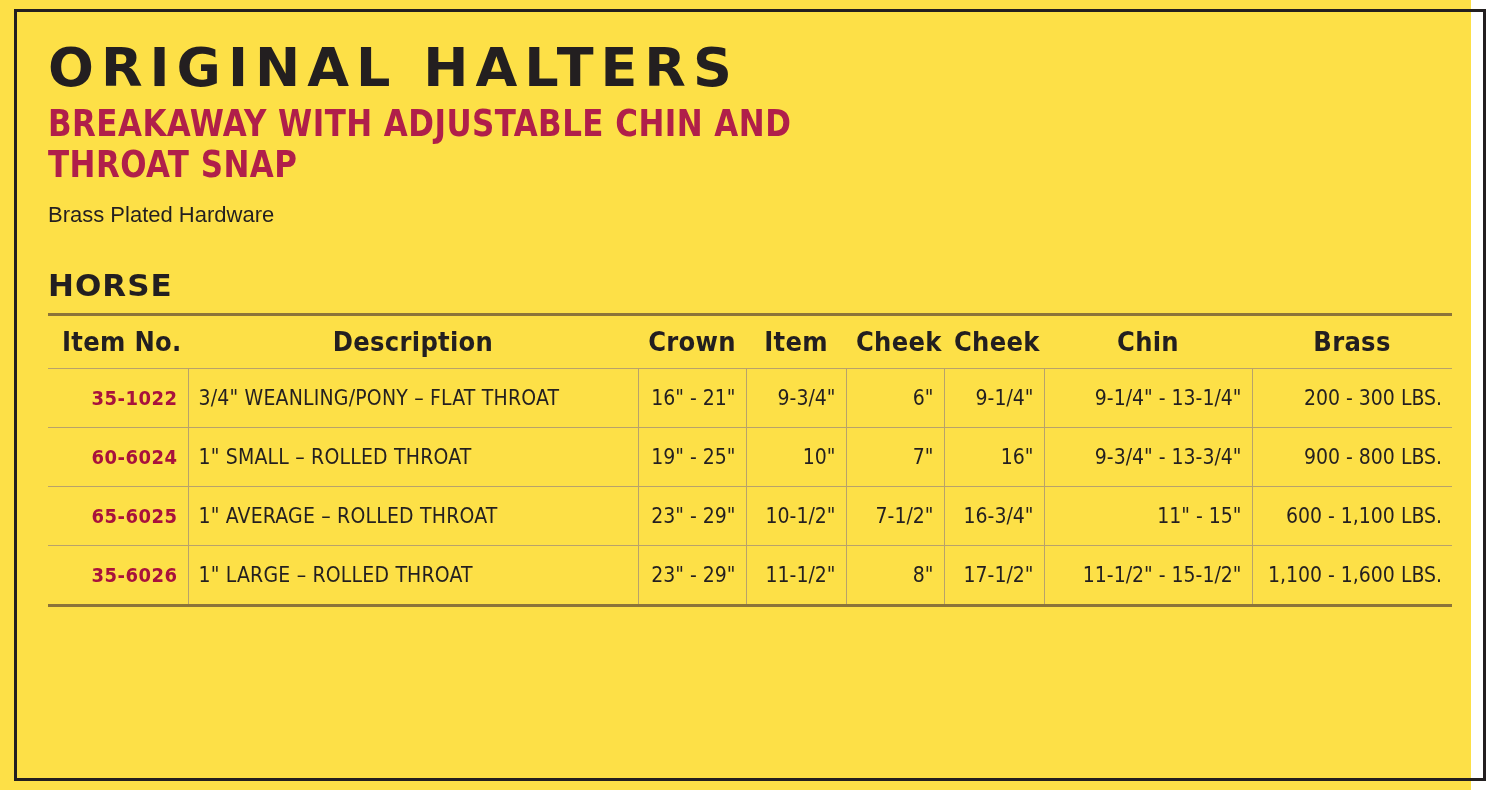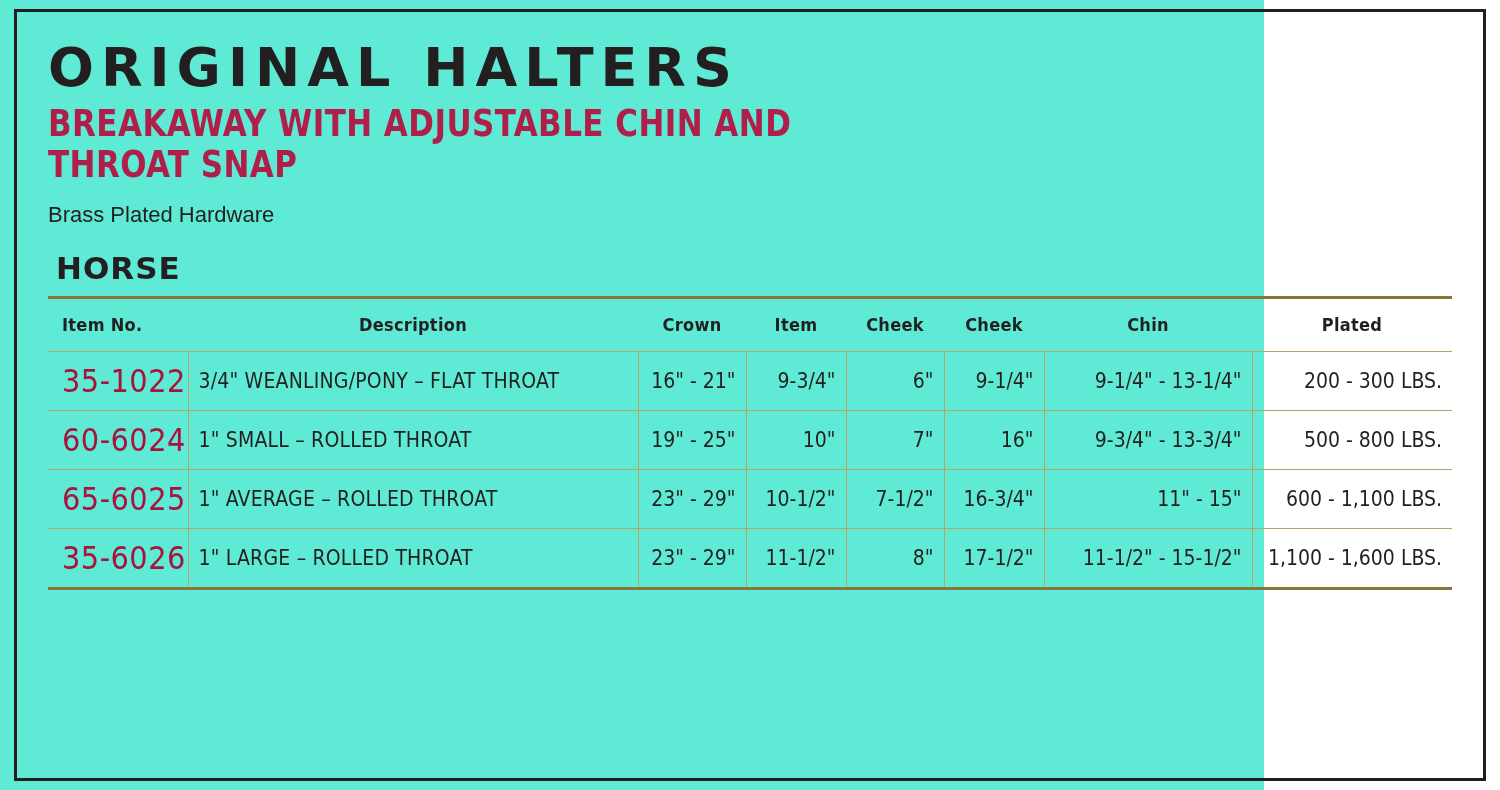--- a/index.html
+++ b/index.html
@@ -8,24 +8,24 @@
     background: #ffffff;
   }
   body {
     width: 1500px;
     height: 790px;
     font-family: "Liberation Sans", sans-serif;
     overflow: hidden;
   }
   .page {
     position: relative;
-    width: 1264px;
+    width: 1471px;
     height: 790px;
     box-sizing: border-box;
-    background: #5eead4;
+    background: #fde047;
   }
   .page-border {
     position: absolute;
     left: 14px;
     top: 9px;
     width: 1472px;
     height: 772px;
     border: 3px solid #231f20;
     box-sizing: border-box;
     pointer-events: none;
@@ -60,29 +60,29 @@
     line-height: 1.12;
     margin: 0 0 16px 0;
     max-width: 900px;
     transform: scaleX(0.93);
     transform-origin: left center;
   }
   .hardware {
     font-family: "Liberation Sans", sans-serif;
     font-size: 22px;
     color: #231f20;
-    margin: 0 0 22px 0;
+    margin: 0 0 39px 0;
   }
   .section-label {
     font-family: "DejaVu Sans", sans-serif;
     font-weight: bold;
     font-size: 31px;
     letter-spacing: 1px;
     color: #231f20;
-    margin: 0 0 10px 8px;
+    margin: 0 0 10px 0;
   }
 
   
   .logo {
     position: absolute;
     right: -6px;
     top: -18px;
     width: 320px;
     height: 150px;
   }
@@ -103,44 +103,44 @@
     color: #231f20;
     white-space: nowrap;
     overflow: hidden;
   }
   .size-table thead th {
     border-top: 3px solid #8c7438;
     border-bottom: 1px solid #b9a26a;
     border-left: none;
     border-right: none;
     font-weight: bold;
-    font-size: 18px;
+    font-size: 27px;
     height: 52px;
     text-align: center;
     letter-spacing: 0.3px;
   }
   .size-table thead th.th-item { text-align: left; padding-left: 14px; }
   .size-table tbody td {
     border-left: none;
     border-right: none;
   }
   .size-table tbody tr td {
     border-top: 1px solid #b9a26a;
     border-bottom: 1px solid #b9a26a;
   }
   .size-table tbody tr:last-child td {
     border-bottom: 3px solid #8c7438;
     margin-top: 48px;
   }
   td.cell-item {
     color: #a8123c;
-    font-weight: normal;
-    font-size: 32px;
+    font-weight: bold;
+    font-size: 20px;
     letter-spacing: 0.5px;
-    text-align: center;
+    text-align: right;
     padding-left: 14px;
   }
   td.cell-desc {
     text-align: left;
     font-size: 21px;
     letter-spacing: 0.2px;
     border-left: 1px solid #b9a26a !important;
   }
   td.cell-num {
     text-align: right;
@@ -186,21 +186,21 @@
       </colgroup>
       <thead>
         <tr>
           <th class="th-item">Item No.</th>
           <th>Description</th>
           <th>Crown</th>
           <th>Item</th>
           <th>Cheek</th>
           <th>Cheek</th>
           <th>Chin</th>
-          <th>Plated</th>
+          <th>Brass</th>
         </tr>
       </thead>
       <tbody>
         <tr>
           <td class="cell-item">35-1022</td>
           <td class="cell-desc">3/4" WEANLING/PONY – FLAT THROAT</td>
           <td class="cell-num">16" - 21"</td>
           <td class="cell-num">9-3/4"</td>
           <td class="cell-num">6"</td>
           <td class="cell-num">9-1/4"</td>
@@ -208,21 +208,21 @@
           <td class="cell-num">200 - 300 LBS.</td>
         </tr>
         <tr>
           <td class="cell-item">60-6024</td>
           <td class="cell-desc">1" SMALL – ROLLED THROAT</td>
           <td class="cell-num">19" - 25"</td>
           <td class="cell-num">10"</td>
           <td class="cell-num">7"</td>
           <td class="cell-num">16"</td>
           <td class="cell-num">9-3/4" - 13-3/4"</td>
-          <td class="cell-num">500 - 800 LBS.</td>
+          <td class="cell-num">900 - 800 LBS.</td>
         </tr>
         <tr>
           <td class="cell-item">65-6025</td>
           <td class="cell-desc">1" AVERAGE – ROLLED THROAT</td>
           <td class="cell-num">23" - 29"</td>
           <td class="cell-num">10-1/2"</td>
           <td class="cell-num">7-1/2"</td>
           <td class="cell-num">16-3/4"</td>
           <td class="cell-num">11" - 15"</td>
           <td class="cell-num">600 - 1,100 LBS.</td>

